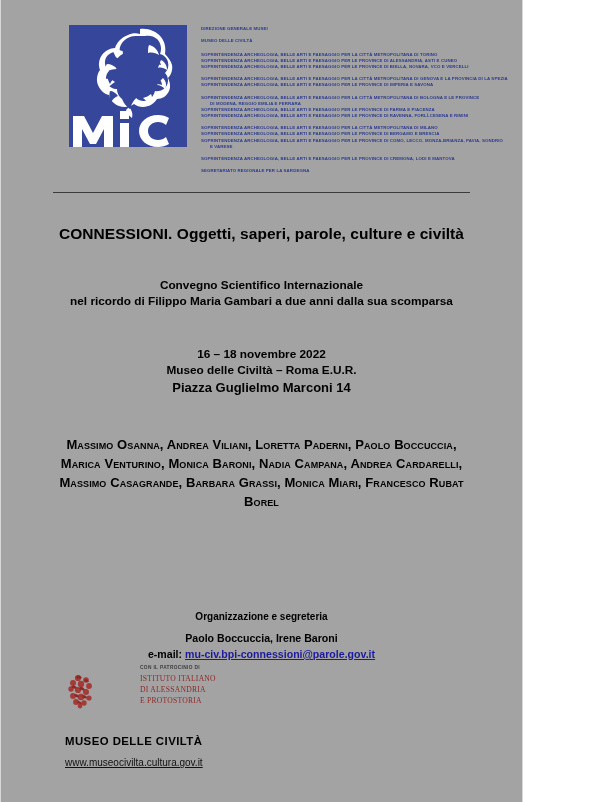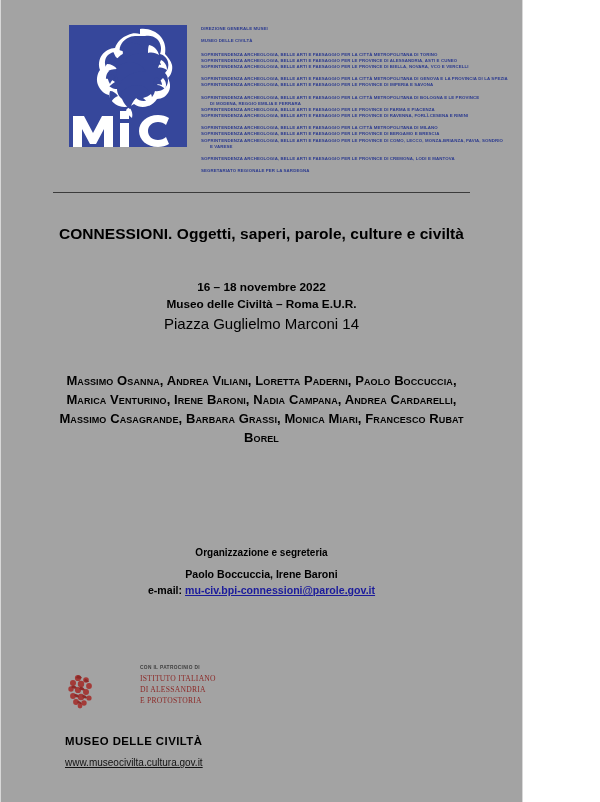--- a/index.html
+++ b/index.html
@@ -100,22 +100,22 @@
     font-size: 11.8px;
     font-weight: bold;
     line-height: 1.42;
   }
   .event-venue {
     font-size: 11.8px;
     font-weight: bold;
     line-height: 1.42;
   }
   .event-address {
-    font-size: 15px;
-    font-weight: normal;
+    font-size: 13px;
+    font-weight: bold;
     line-height: 1.42;
   }
 
   .committee-block { margin-top: 38px; }
   .committee-heading {
     font-size: 11px;
     font-weight: bold;
     margin-bottom: 12px;
   }
   .committee-line {
@@ -277,30 +277,34 @@
       </div>
     </div>
   </div>
 
   <hr class="rule">
 
   <div class="content">
 
     <div class="title">CONNESSIONI. Oggetti, saperi, parole, culture e civiltà</div>
 
+    <div class="subtitle-block">
+      <div class="subtitle-line">Convegno Scientifico Internazionale</div>
+      <div class="subtitle-line">nel ricordo di Filippo Maria Gambari a due anni dalla sua scomparsa</div>
+    </div>
 
     <div class="event-block">
       <div class="event-date">16 – 18 novembre 2022</div>
       <div class="event-venue">Museo delle Civiltà – Roma E.U.R.</div>
       <div class="event-address">Piazza Guglielmo Marconi 14</div>
     </div>
 
     <div class="committee-block">
       <div class="committee-line">Massimo Osanna, Andrea Viliani, Loretta Paderni, Paolo Boccuccia,</div>
-      <div class="committee-line">Marica Venturino, Irene Baroni, Nadia Campana, Andrea Cardarelli,</div>
+      <div class="committee-line">Marica Venturino, Monica Baroni, Nadia Campana, Andrea Cardarelli,</div>
       <div class="committee-line">Massimo Casagrande, Barbara Grassi, Monica Miari, Francesco Rubat Borel</div>
     </div>
 
     <div class="org-block">
       <div class="org-heading">Organizzazione e segreteria</div>
       <div class="org-names">Paolo Boccuccia, Irene Baroni</div>
       <div class="org-email-row">
         <span>e-mail:</span>
         <a class="mail-link" href="#">mu-civ.bpi-connessioni@parole.gov.it</a>
       </div>

